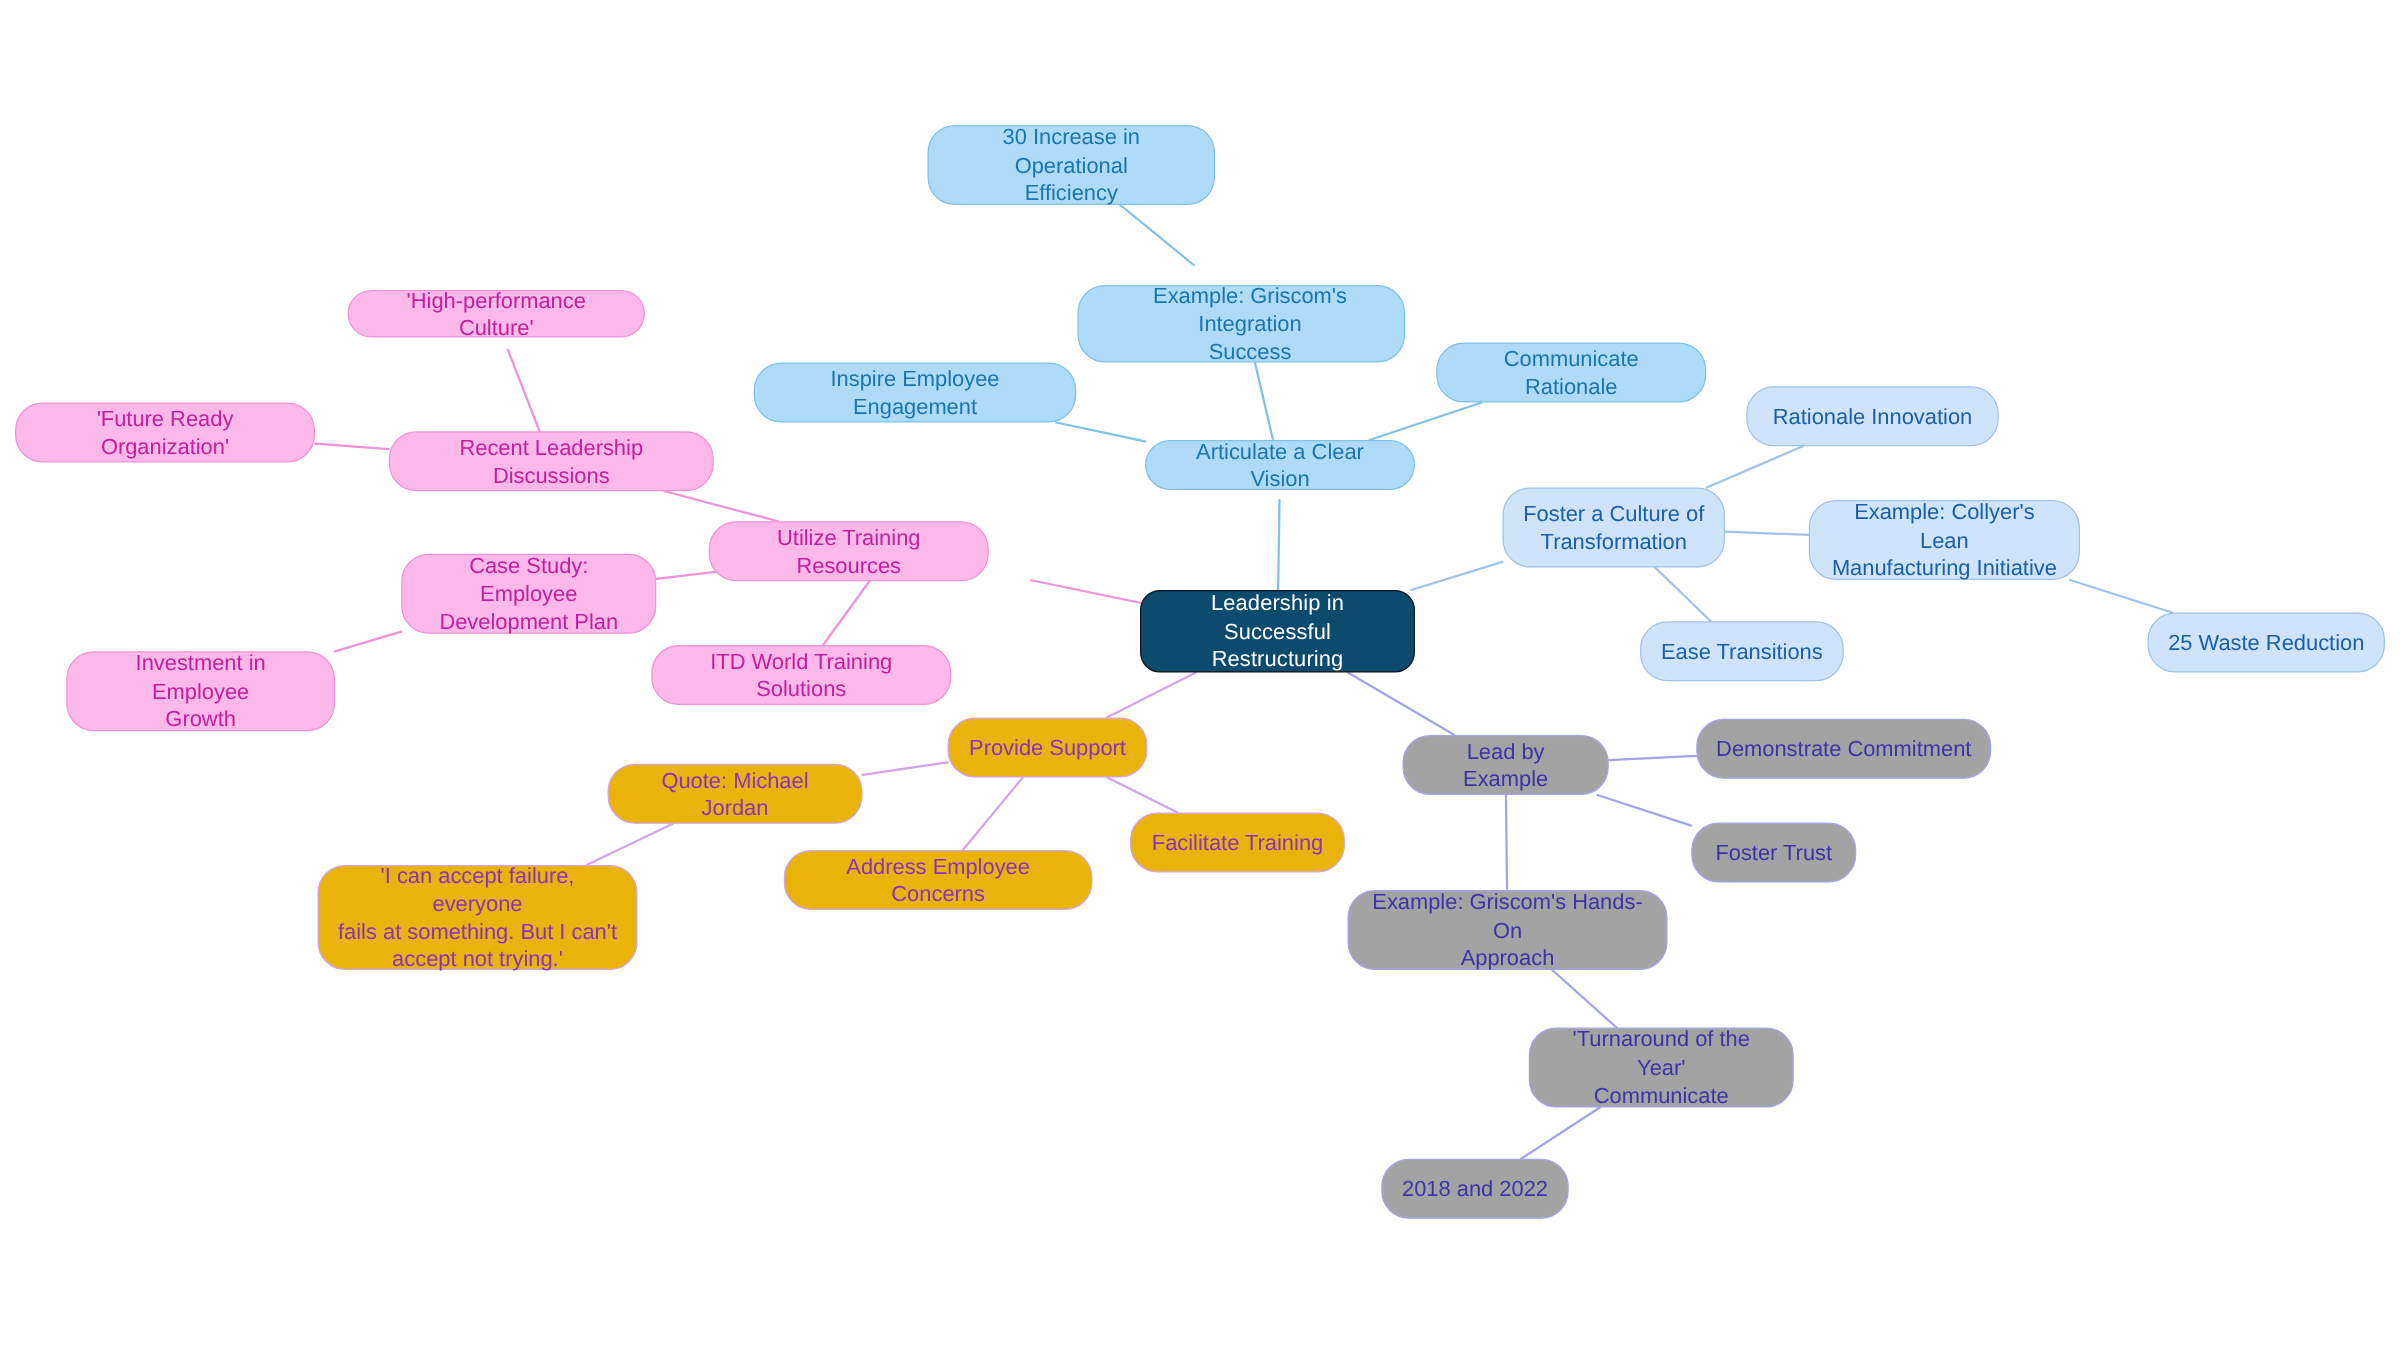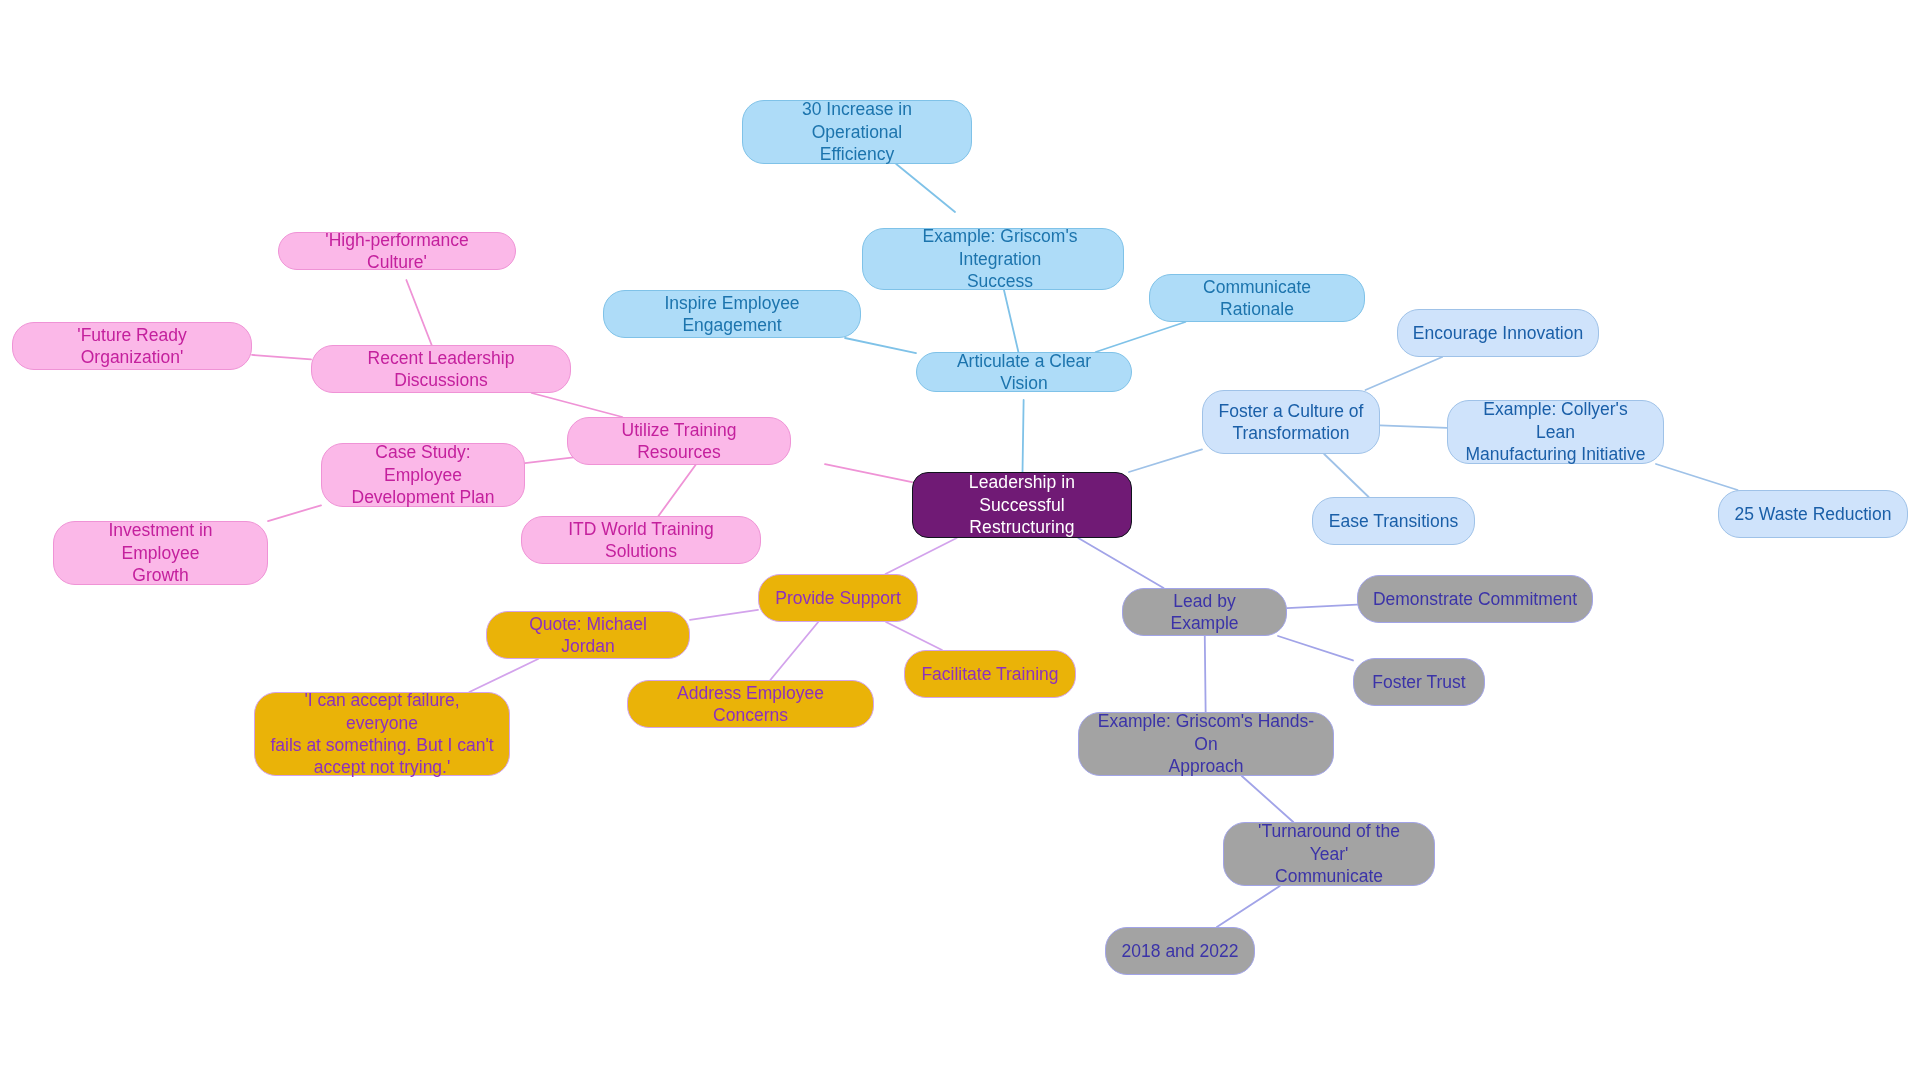--- a/index.html
+++ b/index.html
@@ -33,21 +33,21 @@
     border-radius: 22px;
     border-style: solid;
     border-width: 1px;
     line-height: 1.28;
     white-space: pre-line;
     padding: 6px 14px;
     cursor: pointer;
     z-index: 2;
   }
   .node.root {
-    background: #701a75;
+    background: #0c4a6e;
     border-color: #10131c;
     color: #ffffff;
     font-size: 17.5px;
     border-radius: 16px;
     letter-spacing: 0.1px;
   }
   .node.blue {
     background: #aedcf8;
     border-color: #7fc2e8;
     color: #1c74ad;
@@ -117,21 +117,21 @@
 Restructuring</div>
       <div class="node blue" style="left: 916px; top: 352px; width: 216px; height: 40px;">Articulate a Clear Vision</div>
       <div class="node blue" style="left: 603px; top: 290px; width: 258px; height: 48px;">Inspire Employee Engagement</div>
       <div class="node blue" style="left: 862px; top: 228px; width: 262px; height: 62px; padding-left: 28px;">Example: Griscom's Integration
 Success</div>
       <div class="node blue" style="left: 742px; top: 100px; width: 230px; height: 64px;">30 Increase in Operational
 Efficiency</div>
       <div class="node blue" style="left: 1149px; top: 274px; width: 216px; height: 48px;">Communicate Rationale</div>
       <div class="node lblue" style="left: 1202px; top: 390px; width: 178px; height: 64px;">Foster a Culture of
 Transformation</div>
-      <div class="node lblue" style="left: 1397px; top: 309px; width: 202px; height: 48px;">Encourage Innovation</div>
+      <div class="node lblue" style="left: 1397px; top: 309px; width: 202px; height: 48px;">Rationale Innovation</div>
       <div class="node lblue" style="left: 1447px; top: 400px; width: 217px; height: 64px;">Example: Collyer's Lean
 Manufacturing Initiative</div>
       <div class="node lblue" style="left: 1718px; top: 490px; width: 190px; height: 48px;">25 Waste Reduction</div>
       <div class="node lblue" style="left: 1312px; top: 497px; width: 163px; height: 48px;">Ease Transitions</div>
       <div class="node lavender" style="left: 1122px; top: 588px; width: 165px; height: 48px;">Lead by Example</div>
       <div class="node lavender" style="left: 1357px; top: 575px; width: 236px; height: 48px;">Demonstrate Commitment</div>
       <div class="node lavender" style="left: 1353px; top: 658px; width: 132px; height: 48px;">Foster Trust</div>
       <div class="node lavender" style="left: 1078px; top: 712px; width: 256px; height: 64px;">Example: Griscom's Hands-On
 Approach</div>
       <div class="node lavender" style="left: 1223px; top: 822px; width: 212px; height: 64px;">'Turnaround of the Year'

